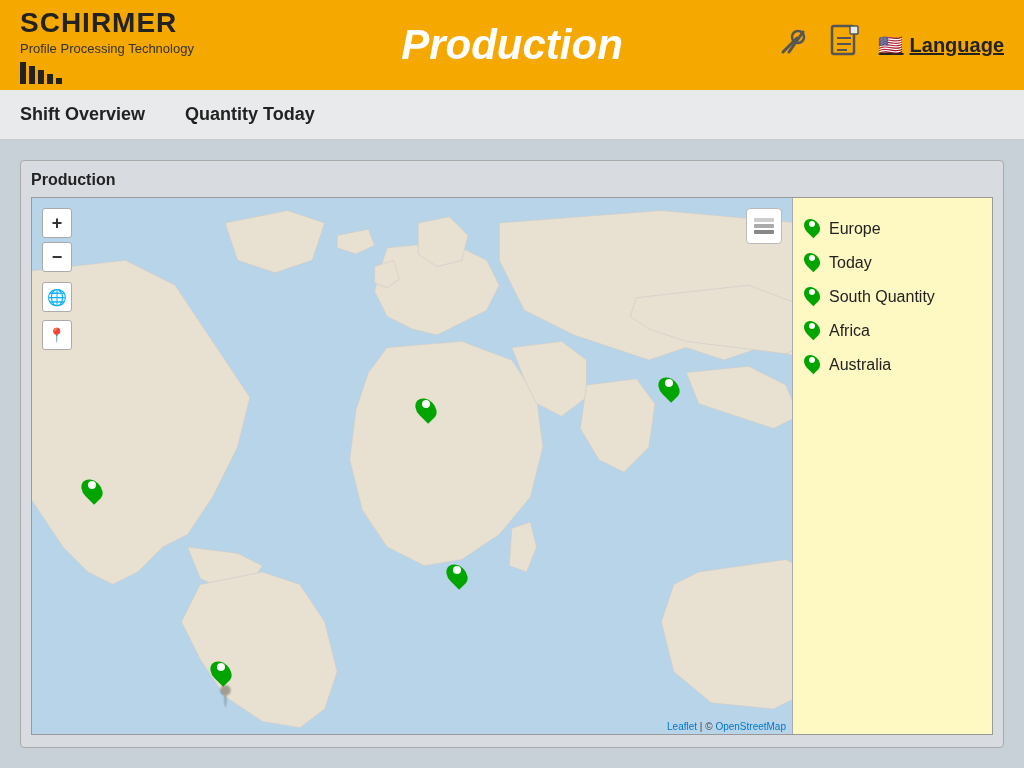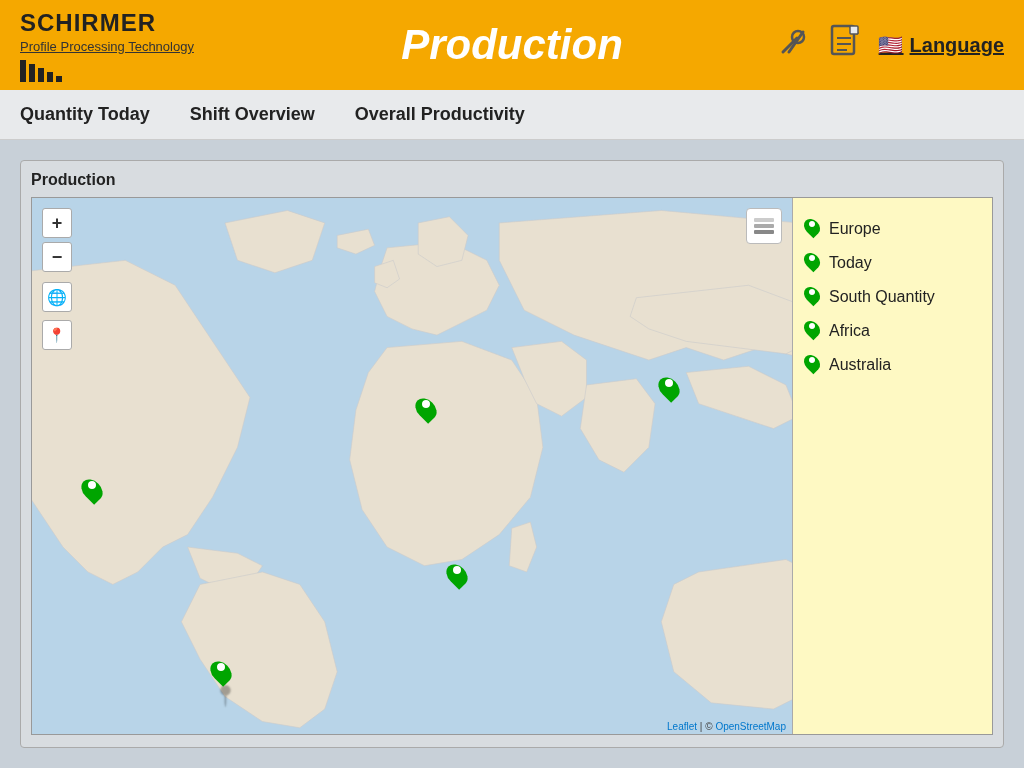--- a/index.html
+++ b/index.html
@@ -13,30 +13,29 @@
       align-items: center;
       padding: 0 20px;
       position: relative;
     }
     #logo-block {
       display: flex;
       flex-direction: column;
       align-items: flex-start;
     }
     #logo-name {
-      font-size: 24px;
+      font-size: 28px;
       font-weight: 900;
       color: #222;
       letter-spacing: 1px;
     }
     #logo-subtitle {
       font-size: 13px;
       color: #333;
       margin-top: 2px;
-      text-decoration: underline;
     }
     #logo-bars {
       display: flex;
       align-items: flex-end;
       gap: 3px;
       margin-top: 6px;
       height: 22px;
     }
     .logo-bar {
       background: #222;
@@ -260,23 +259,22 @@
       </svg>
     </div>
     <div id="language-btn">
       <span>🇺🇸</span>
       <span>Language</span>
     </div>
   </div>
 </div>
 
 <div id="navbar">
+  <div class="nav-item">Shift Overview</div>
   <div class="nav-item">Quantity Today</div>
-  <div class="nav-item">Shift Overview</div>
-  <div class="nav-item">Overall Productivity</div>
 </div>
 
 <div id="content">
   <div id="map-panel">
     <div id="map-panel-title">Production</div>
     <div id="map-container">
 
       <div id="map-area">
 
         

